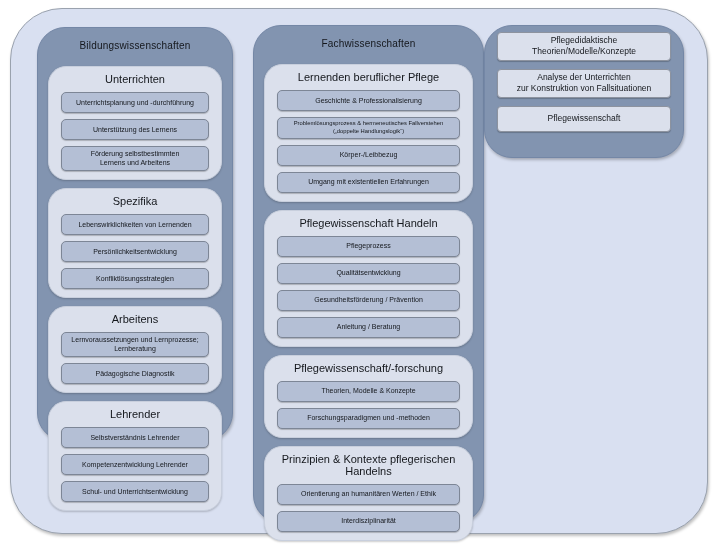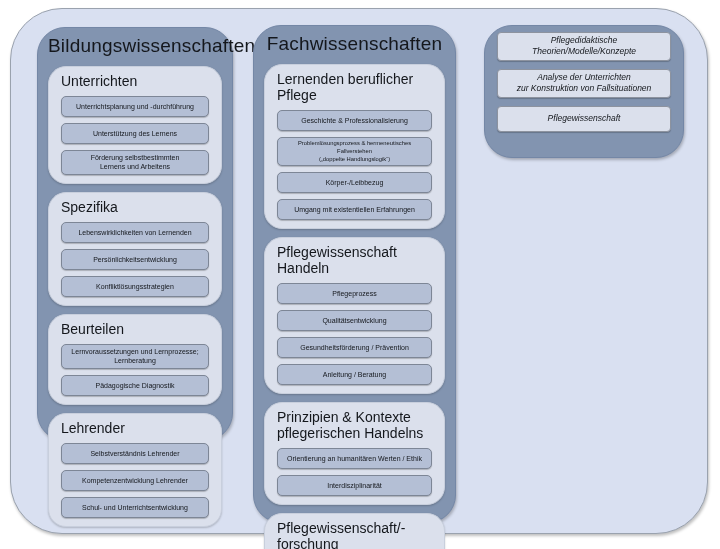--- a/index.html
+++ b/index.html
@@ -11,44 +11,44 @@
     box-sizing:border-box;
   }
   .column{
     position:absolute;box-sizing:border-box;
     background:#8294b0;border:1px solid #7487a6;border-radius:28px;
     padding:4px 10px 10px 10px;
     display:flex;flex-direction:column;gap:7px;
     box-shadow:1px 2px 3px rgba(0,0,0,.25);
   }
   .col-1{left:26px;top:18px;width:196px;height:414px;}
-  .col-2{left:242px;top:16px;width:203px;height:498px;}
+  .col-2{left:242px;top:16px;width:231px;height:498px;}
   .col-3{left:473px;top:16px;width:200px;height:133px;padding-bottom:12px;}
   .col-title{
     flex:0 0 auto;text-align:center;color:#14171c;
-    font-size:19px;line-height:27px;letter-spacing:.2px;
+    font-size:10px;line-height:27px;letter-spacing:.2px;
   }
   .col-body{flex:1 1 auto;display:flex;flex-direction:column;gap:8px;}
   .group{
     background:#dbe0ec;border:1px solid #c8cfdd;border-radius:18px;
     padding:2px 12px 8px 12px;display:flex;flex-direction:column;gap:6px;
     box-shadow:0 1px 2px rgba(0,0,0,.2);flex:1 1 auto;
   }
   .group-title{
-    text-align:left;font-size:14px;color:#14171c;padding:4px 0 1px 0;
+    text-align:center;font-size:11px;color:#14171c;padding:4px 0 1px 0;
   }
   .item{
     background:#b4bfd5;border:1px solid #7d8696;border-radius:5px;
     min-height:15px;display:flex;align-items:center;justify-content:center;
     text-align:center;font-size:7px;line-height:1.35;color:#14171c;
     padding:2px 4px;white-space:pre-line;
     box-shadow:0 1px 1px rgba(0,0,0,.22);
   }
   .item.small{font-size:5.8px;}
-  .col-3 .col-body{gap:8px;padding:2px 2px 0 2px;font-style:italic;}
+  .col-3 .col-body{gap:8px;padding:2px 2px 0 2px;}
   .col-3 .item{
     background:#dbe0ec;border:1px solid #8d939f;border-radius:4px;
     font-size:8.5px;min-height:20px;
   }
 </style>
 </head>
 <body>
 
 <div class="canvas">
   <div class="outer">
@@ -63,21 +63,21 @@
             <div class="item">Förderung selbstbestimmten
 Lernens und Arbeitens</div>
           </div>
           <div class="group">
             <div class="group-title">Spezifika</div>
             <div class="item">Lebenswirklichkeiten von Lernenden</div>
             <div class="item">Persönlichkeitsentwicklung</div>
             <div class="item">Konfliktlösungsstrategien</div>
           </div>
           <div class="group">
-            <div class="group-title">Beurteilen</div>
+            <div class="group-title">Arbeitens</div>
             <div class="item">Lernvoraussetzungen und Lernprozesse;
 Lernberatung</div>
             <div class="item">Pädagogische Diagnostik</div>
           </div>
           <div class="group">
             <div class="group-title">Lehrender</div>
             <div class="item">Selbstverständnis Lehrender</div>
             <div class="item">Kompetenzentwicklung Lehrender</div>
             <div class="item">Schul- und Unterrichtsentwicklung</div>
           </div>
@@ -96,28 +96,28 @@
             <div class="item">Umgang mit existentiellen Erfahrungen</div>
           </div>
           <div class="group">
             <div class="group-title">Pflegewissenschaft Handeln</div>
             <div class="item">Pflegeprozess</div>
             <div class="item">Qualitätsentwicklung</div>
             <div class="item">Gesundheitsförderung / Prävention</div>
             <div class="item">Anleitung / Beratung</div>
           </div>
           <div class="group">
+            <div class="group-title">Pflegewissenschaft/-forschung</div>
+            <div class="item">Theorien, Modelle &amp; Konzepte</div>
+            <div class="item">Forschungsparadigmen und -methoden</div>
+          </div>
+          <div class="group">
             <div class="group-title">Prinzipien &amp; Kontexte pflegerischen Handelns</div>
             <div class="item">Orientierung an humanitären Werten / Ethik</div>
             <div class="item">Interdisziplinarität</div>
-          </div>
-          <div class="group">
-            <div class="group-title">Pflegewissenschaft/-forschung</div>
-            <div class="item">Theorien, Modelle &amp; Konzepte</div>
-            <div class="item">Forschungsparadigmen und -methoden</div>
           </div>
         </div>
     </div>
 
     <div class="column col-3">
       <div class="col-body">
           <div class="item">Pflegedidaktische Theorien/Modelle/Konzepte</div>
           <div class="item">Analyse der Unterrichten
 zur Konstruktion von Fallsituationen</div>
           <div class="item">Pflegewissenschaft</div>

